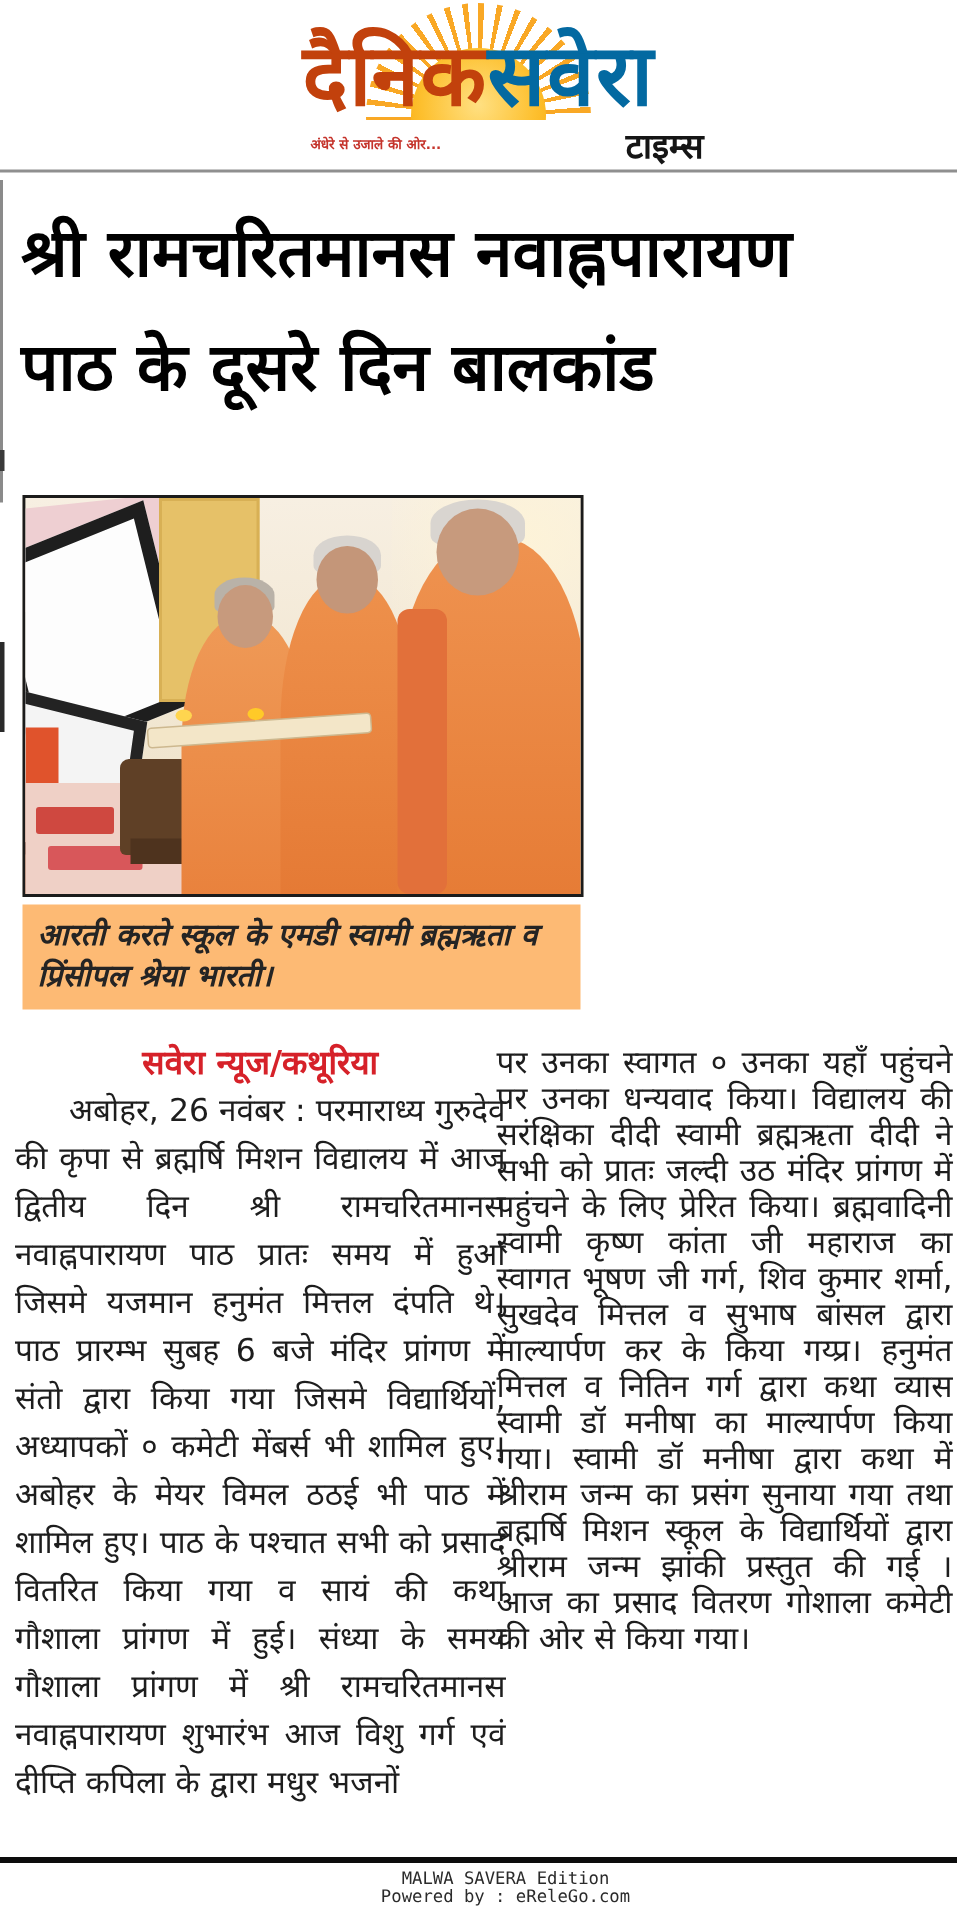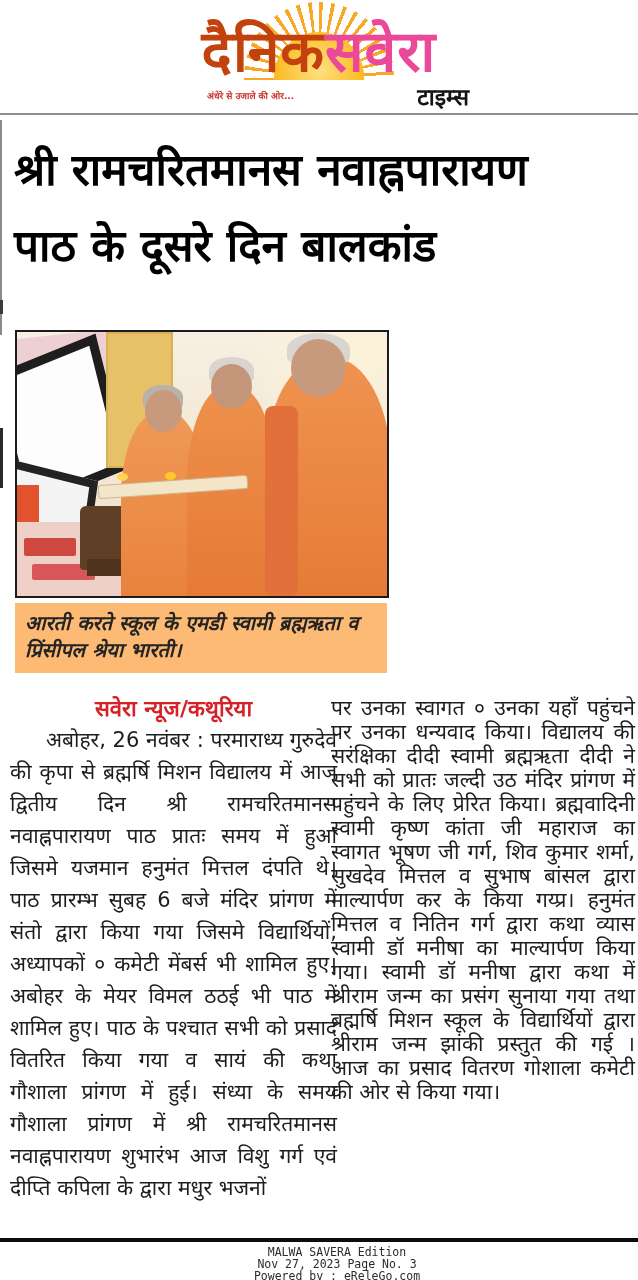--- a/index.html
+++ b/index.html
@@ -10,21 +10,21 @@
   #masthead{position:absolute;top:6px;left:0;right:0;height:106px;text-align:center;}
   .sun-wrap{position:absolute;top:-4px;left:50%;transform:translateX(-50%);
             width:150px;height:78px;overflow:hidden;z-index:0;}
   .sun{position:relative;width:150px;height:150px;border-radius:50%;
        background:repeating-conic-gradient(#f9a825 0deg 3deg, rgba(255,255,255,0) 3deg 9.5deg);}
   .sun::after{content:"";position:absolute;inset:30px;border-radius:50%;
        background:radial-gradient(circle at 50% 42%, #ffe082 0%, #fdc02f 55%, #f59f00 100%);}
   .mast-row1{position:relative;z-index:1;font-size:57px;line-height:62px;font-weight:800;
              letter-spacing:1px;margin-top:14px;}
   .mast-black{color:#c2410c;}
-  .mast-red{color:#ec4899;}
+  .mast-red{color:#0369a1;}
   .mast-row2{position:relative;z-index:1;width:300px;margin:0 auto;height:26px;}
   .tagline{position:absolute;left:38px;top:7px;font-size:9px;color:#c5342c;font-weight:700;}
   .mast-times{position:absolute;right:0;top:-2px;font-size:23px;font-weight:800;color:#151515;}
 
   #top-divider{position:absolute;top:113px;left:0;width:638px;height:2px;background:#8f8f8f;}
   .edge-line{position:absolute;left:0;top:120px;width:2px;height:215px;background:#8a8a8a;}
   .edge-tick1{position:absolute;left:0;top:300px;width:3px;height:14px;background:#3a3a3a;}
   .edge-tick2{position:absolute;left:0;top:428px;width:3px;height:60px;background:#2a2a2a;}
 
   
@@ -154,17 +154,16 @@
 
   <div id="byline">सवेरा न्यूज/कथूरिया</div>
 
   <div id="left-col" class="body-text">अबोहर, 26 नवंबर : परमाराध्य गुरुदेव की कृपा से ब्रह्मर्षि मिशन विद्यालय में आज द्वितीय दिन श्री रामचरितमानस नवाह्नपारायण पाठ प्रातः समय में हुआ जिसमे यजमान हनुमंत मित्तल दंपति थे। पाठ प्रारम्भ सुबह 6 बजे मंदिर प्रांगण में संतो द्वारा किया गया जिसमे विद्यार्थियों, अध्यापकों ० कमेटी मेंबर्स भी शामिल हुए। अबोहर के मेयर विमल ठठई भी पाठ में शामिल हुए। पाठ के पश्चात सभी को प्रसाद वितरित किया गया व सायं की कथा गौशाला प्रांगण में हुई। संध्या के समय गौशाला प्रांगण में श्री रामचरितमानस नवाह्नपारायण शुभारंभ आज विशु गर्ग एवं दीप्ति कपिला के द्वारा मधुर भजनों</div>
 
   <div id="right-col-bottom" class="body-text">पर उनका स्वागत ० उनका यहाँ पहुंचने पर उनका धन्यवाद किया। विद्यालय की सरंक्षिका दीदी स्वामी ब्रह्मऋता दीदी ने सभी को प्रातः जल्दी उठ मंदिर प्रांगण में पहुंचने के लिए प्रेरित किया। ब्रह्मवादिनी स्वामी कृष्ण कांता जी महाराज का स्वागत भूषण जी गर्ग, शिव कुमार शर्मा, सुखदेव मित्तल व सुभाष बांसल द्वारा माल्यार्पण कर के किया गय्प्र। हनुमंत मित्तल व नितिन गर्ग द्वारा कथा व्यास स्वामी डॉ मनीषा का माल्यार्पण किया गया। स्वामी डॉ मनीषा द्वारा कथा में श्रीराम जन्म का प्रसंग सुनाया गया तथा ब्रह्मर्षि मिशन स्कूल के विद्यार्थियों द्वारा श्रीराम जन्म झांकी प्रस्तुत की गई । आज का प्रसाद वितरण गोशाला कमेटी की ओर से किया गया।</div>
 
   <div id="bottom-rule"></div>
   <div id="footer">
     <div>MALWA SAVERA Edition</div>
-    <div>Nov 27, 2023 Page No. 3</div>
     <div>Powered by : eReleGo.com</div>
   </div>
 
 </div>
 
 </body></html>

